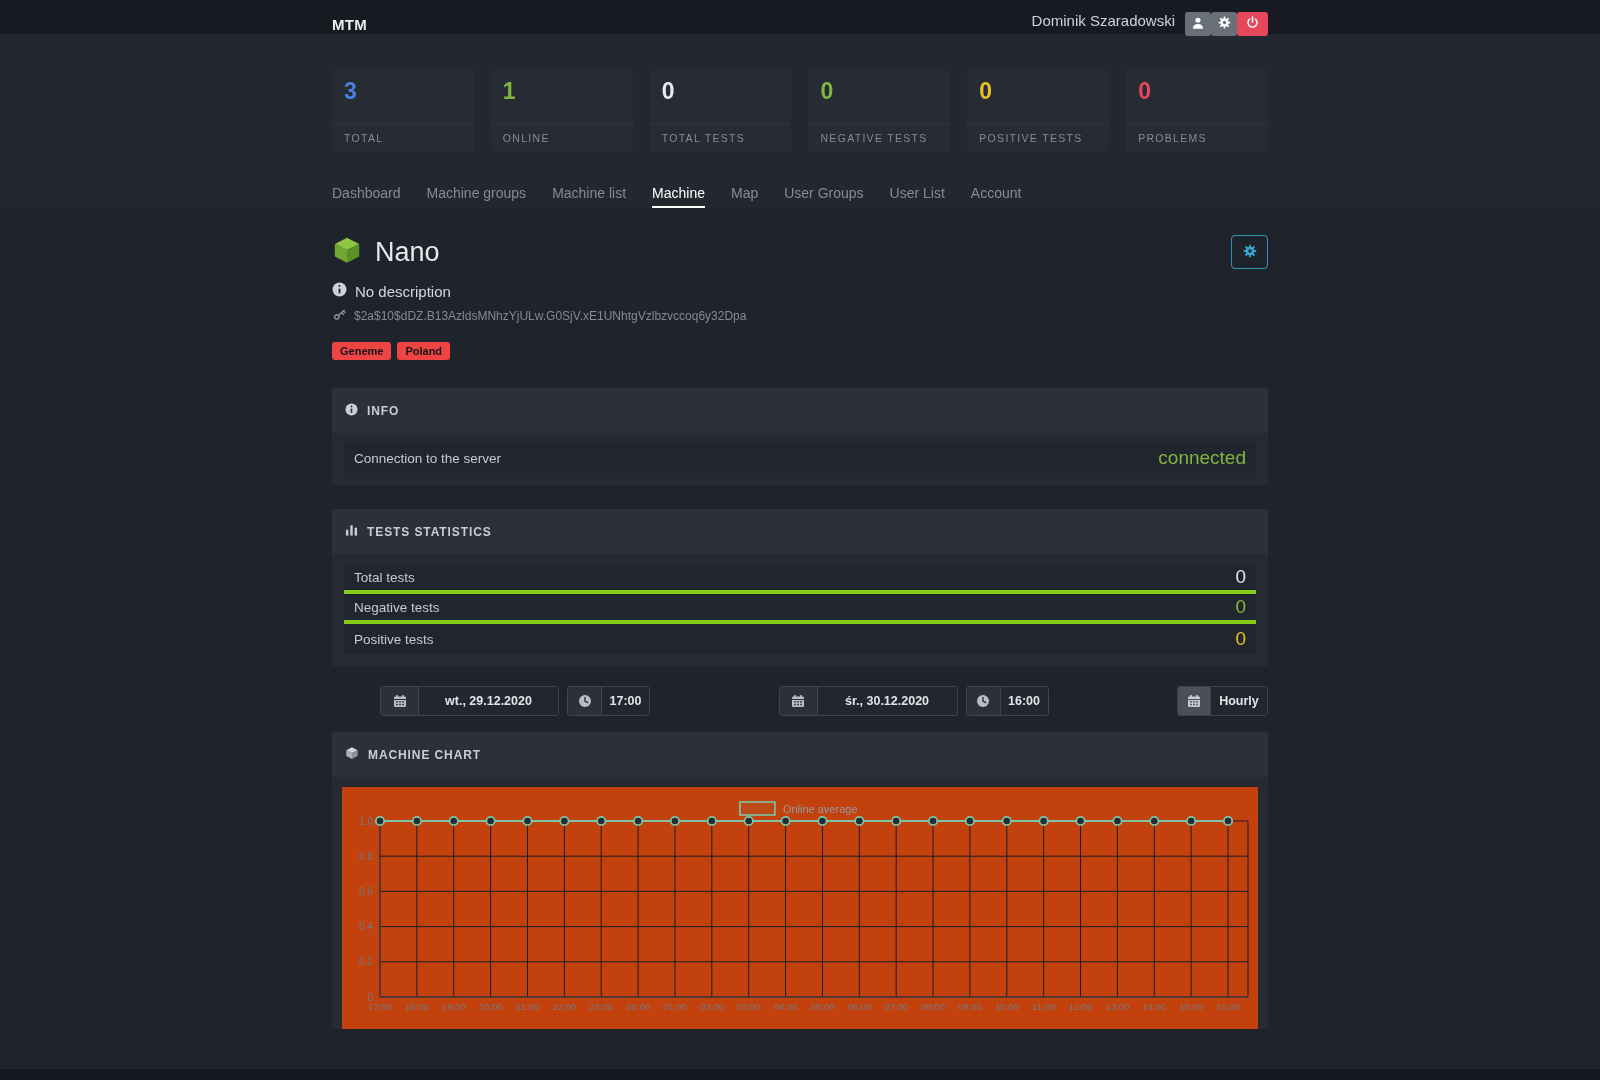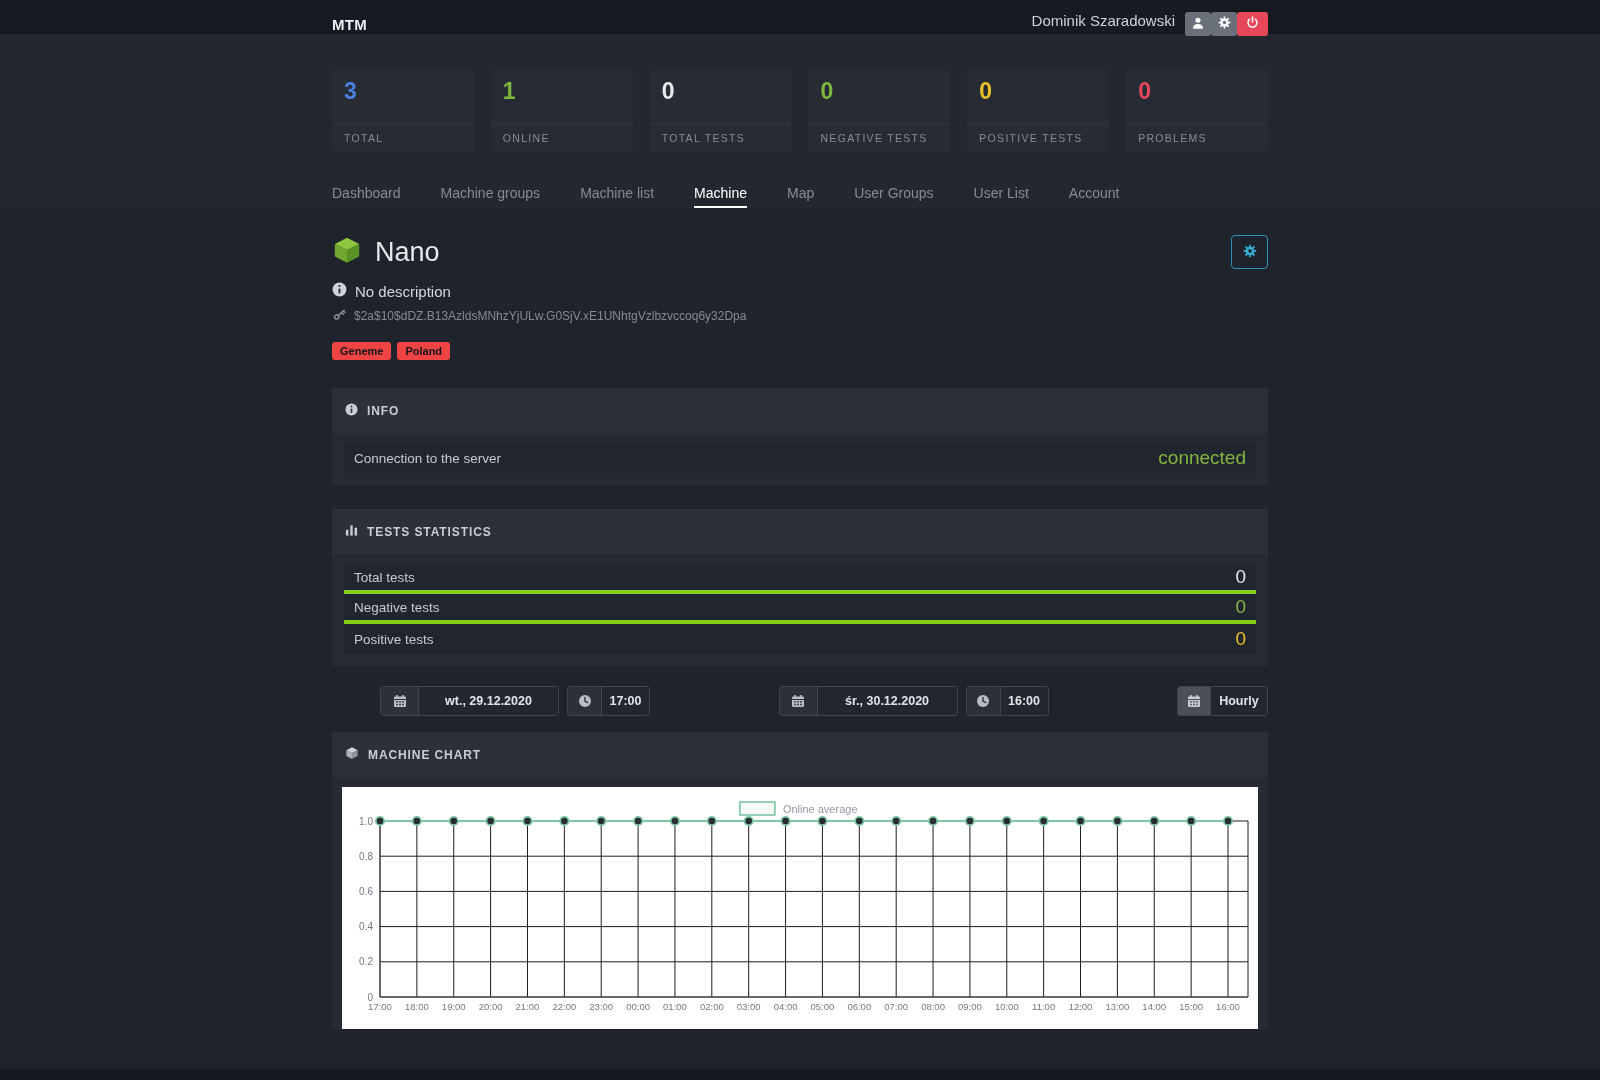--- a/index.html
+++ b/index.html
@@ -22,21 +22,21 @@
   .nav-btn.power { background:#e5485a; width:31px; }
 
   
   .band { background:#23272f; }
   .cards { display:flex; gap:17px; padding-top:36px; }
   .card { flex:1; background:#272b34; height:82px; display:flex; flex-direction:column; border-radius:2px; }
   .card-num { font-size:23px; font-weight:bold; padding:8px 12px 0; line-height:1.2; }
   .card-label { margin-top:auto; border-top:1px solid rgba(255,255,255,.05);
                 padding:7px 12px 8px; font-size:10.5px; letter-spacing:1.3px; color:#858c97; }
 
-  .tabs { display:flex; gap:40px; margin-top:33px; }
+  .tabs { display:flex; gap:26px; margin-top:33px; }
   .tab { font-size:14px; color:#858c97; padding-bottom:5px; cursor:pointer; }
   .tab.active { color:#ffffff; border-bottom:2px solid #fff; }
 
   
   .main { background:#1f232b; min-height:852px; padding-bottom:30px; }
   .title-row { display:flex; align-items:center; padding-top:27px; }
   .page-title { font-size:27px; color:#e6e8ec; margin-left:13px; font-weight:400; }
   .title-gear-btn { margin-left:auto; width:37px; height:34px; border:1px solid #2f93b5;
                     border-radius:4px; background:transparent; display:flex; align-items:center;
                     justify-content:center; cursor:pointer; }
@@ -67,21 +67,21 @@
          border-right:1px solid #3f444d; }
   .igv { background:#22262f; color:#e2e4e8; font-size:12.5px; font-weight:bold;
          display:flex; align-items:center; justify-content:center; }
   .igv.date { width:139px; }
   .igp.time { width:34px; }
   .igv.time { width:47px; }
   .igp.hourly { width:33px; background:#4a4f58; }
   .igv.hourly { width:56px; }
 
   .chart-panel { margin-top:16px; }
-  .chart-wrap { margin:10px; background:#ffffff; padding:2px 0 4px 2px; }
+  .chart-wrap { margin:10px; background:#c2410c; padding:2px 0 4px 2px; }
 </style>
 </head>
 <body>
 
 <div class="navbar">
   <div class="container nav-inner">
     <span class="brand">MTM</span>
     <div class="nav-right">
       <span class="nav-user">Dominik Szaradowski</span>
       <button class="nav-btn">

